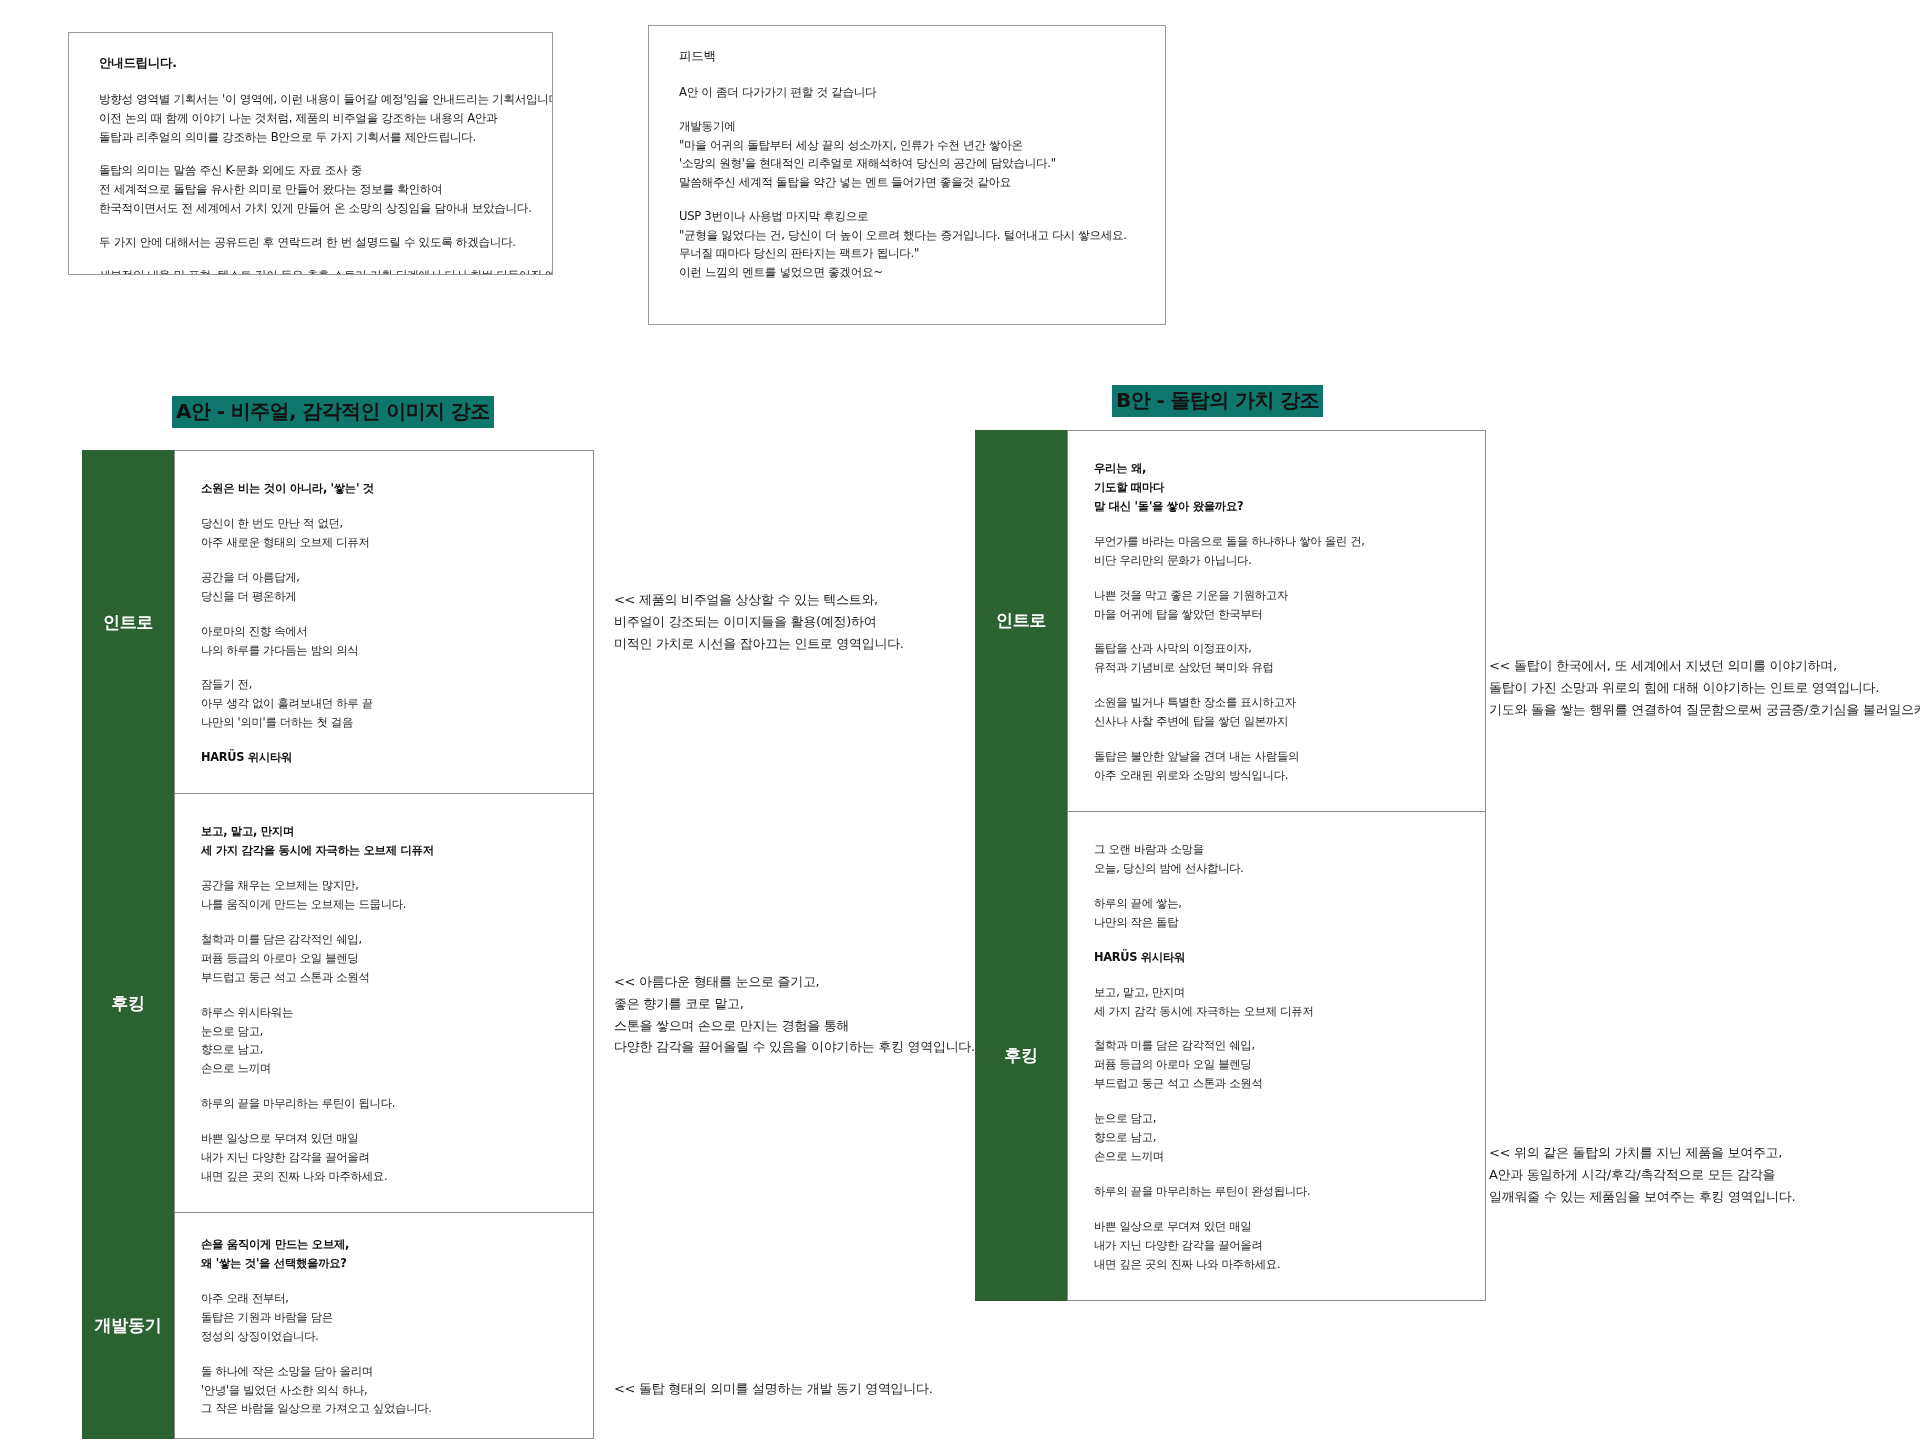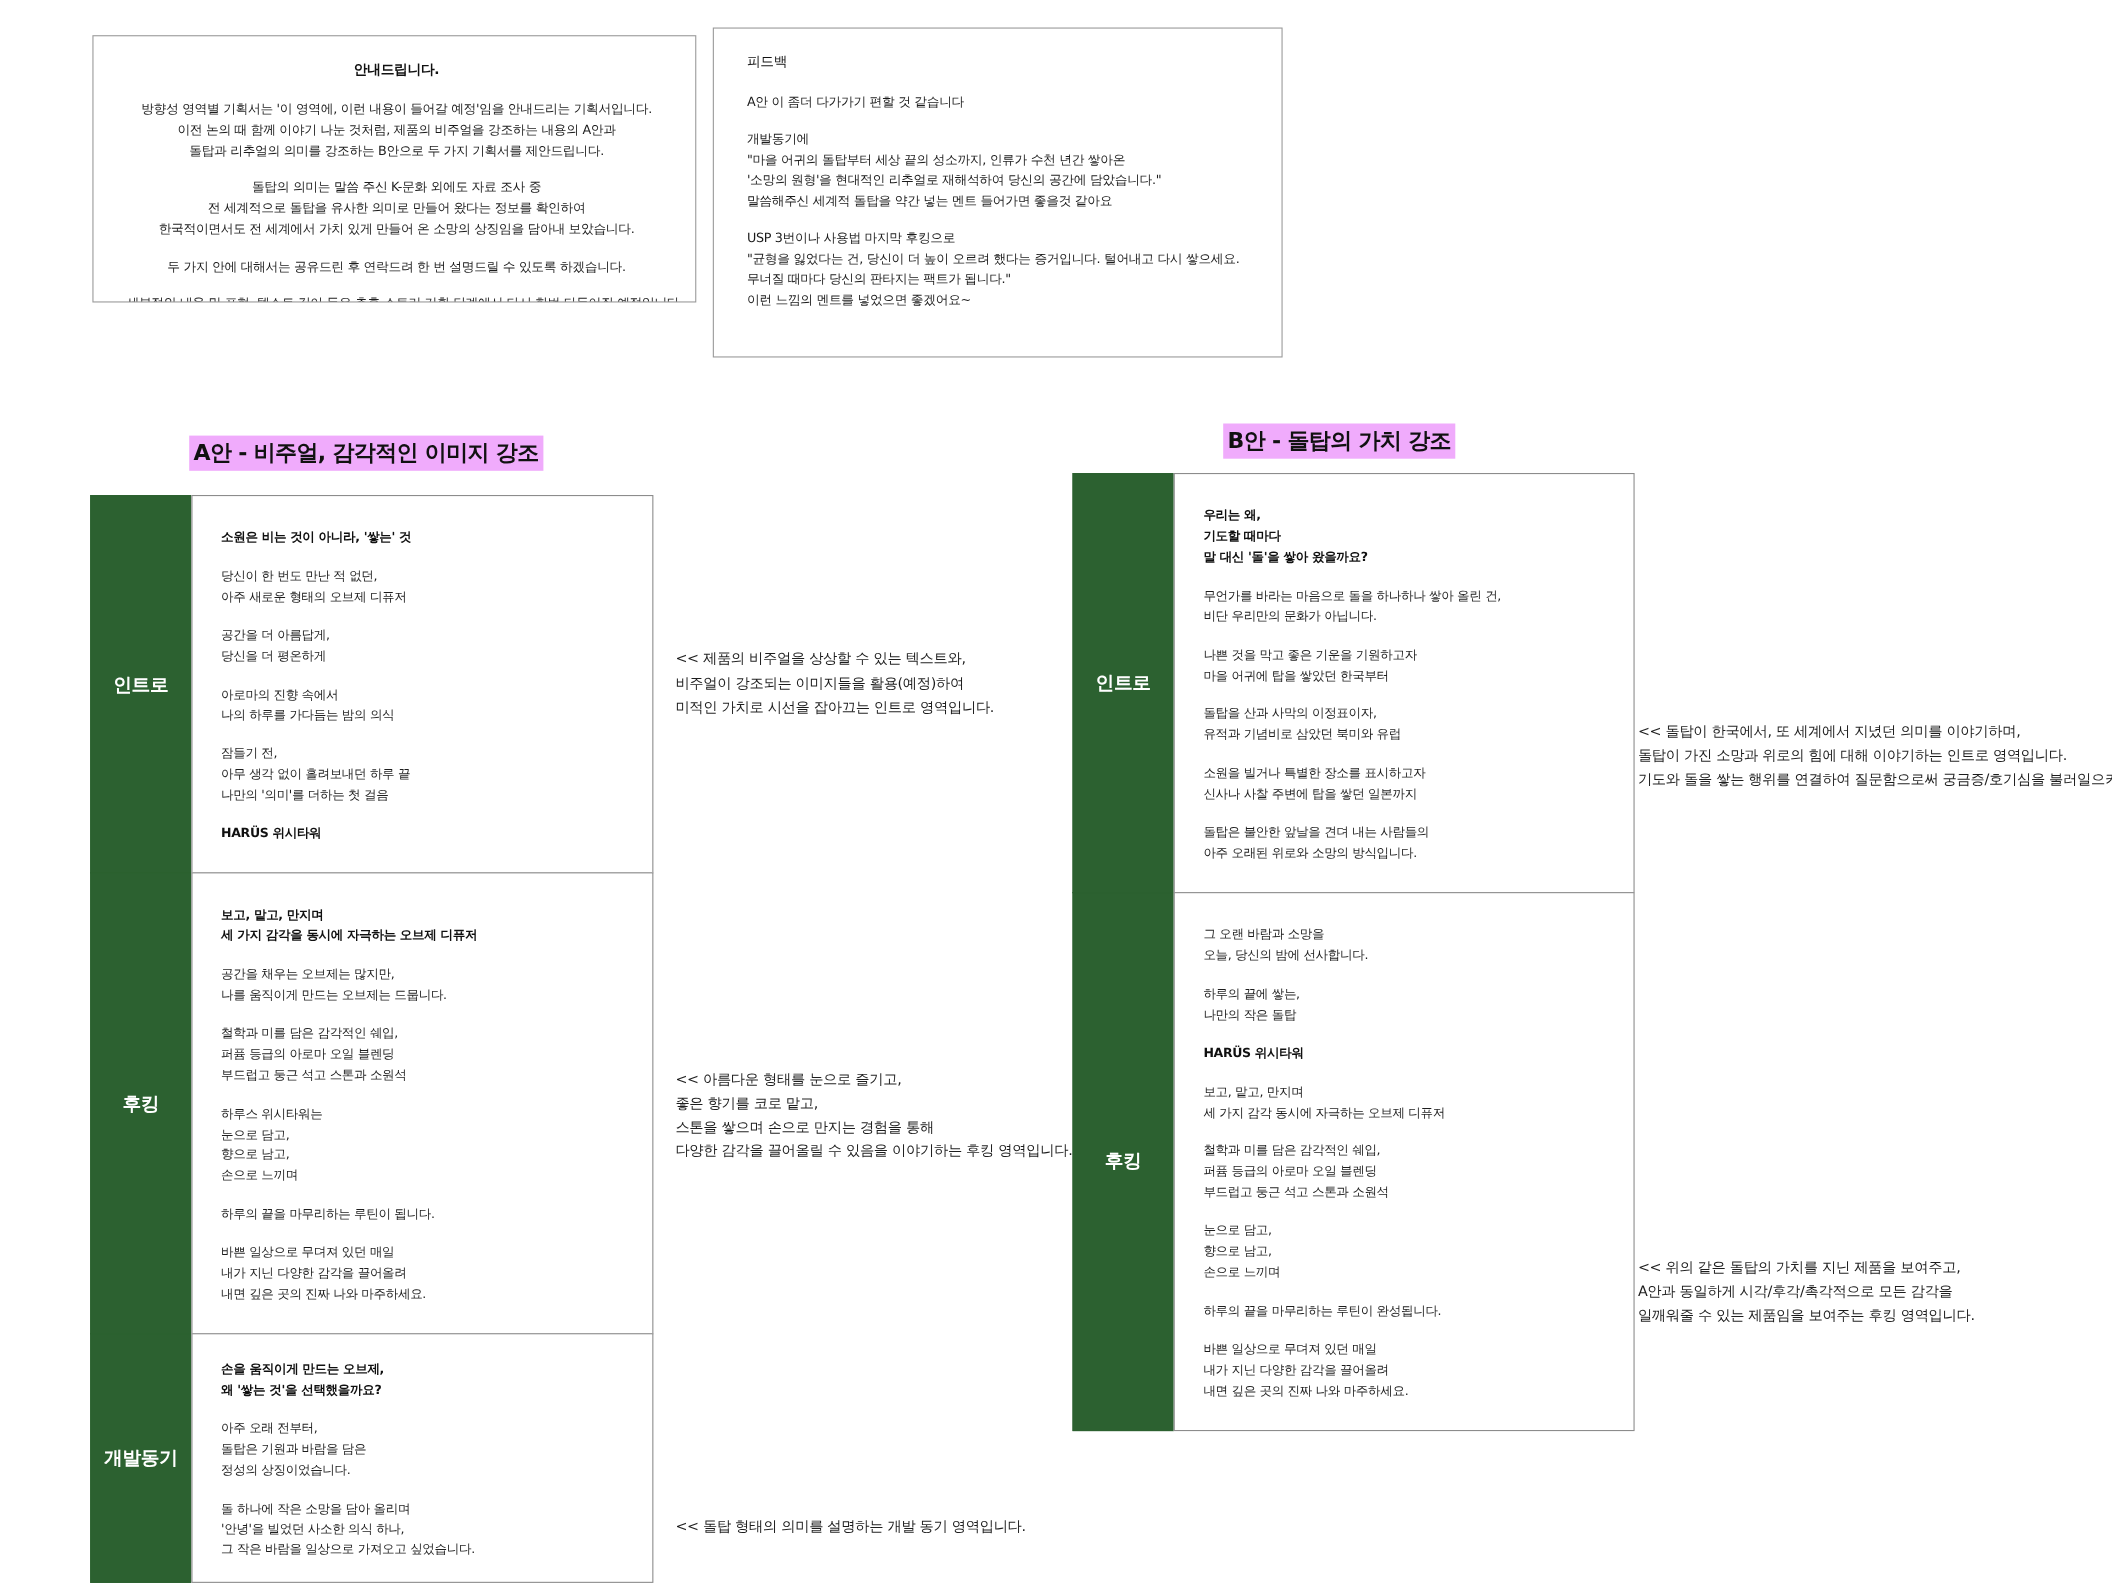--- a/index.html
+++ b/index.html
@@ -42,31 +42,31 @@
     font-size: 11.6px;
     line-height: 1.62;
     color: #1b1b1b;
     letter-spacing: -0.3px;
     margin-bottom: 15px;
     white-space: nowrap;
   }
   .memo-para:last-child { margin-bottom: 0; }
   .memo-para .ln { display: block; }
 
-  #memo-notice { left: 84px;  top: 32px;  width: 549px; height: 243px; text-align: center; }
+  #memo-notice { left: 68px;  top: 32px;  width: 485px; height: 243px; }
   #memo-feedback { left: 648px; top: 25px;  width: 518px; height: 300px; }
 
   
   .plan-heading {
     position: absolute;
     font-size: 20px;
     font-weight: bold;
     letter-spacing: -0.6px;
     color: #111111;
-    background: #f0abfc;
+    background: #0f766e;
     padding: 2px 4px 3px 4px;
     white-space: nowrap;
     line-height: 1.35;
   }
   #heading-a { left: 172px; top: 396px; }
   #heading-b { left: 1112px; top: 385px; }
 
   
   .plan-table {
     position: absolute;

